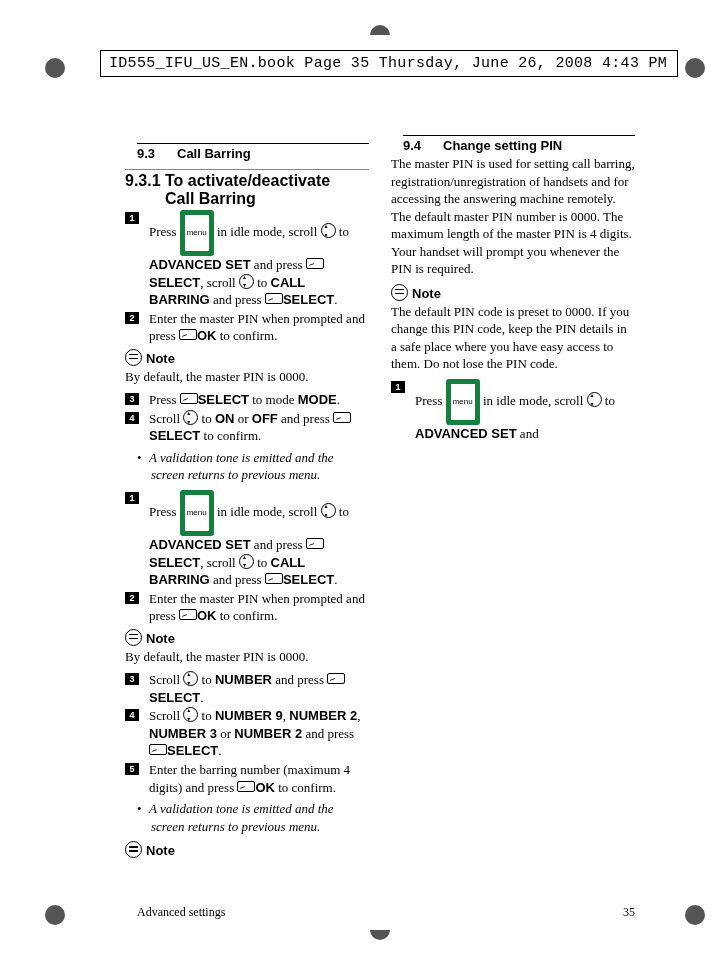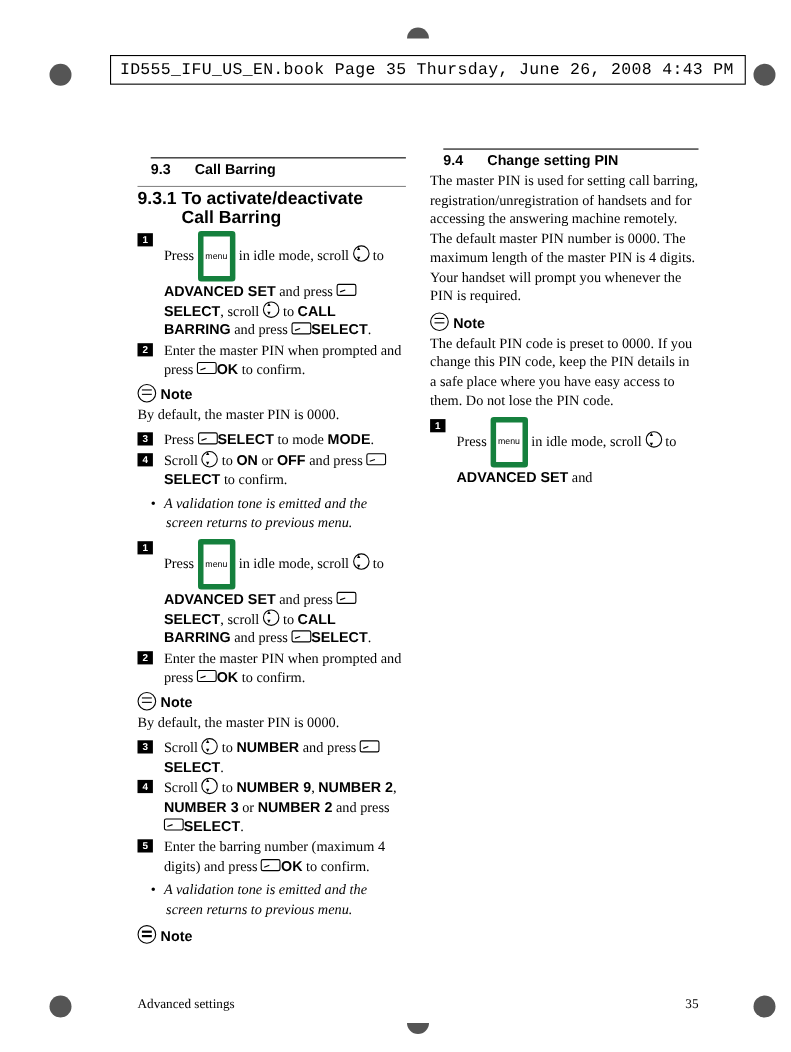--- a/index.html
+++ b/index.html
@@ -34,21 +34,21 @@
   b.ui{font-family:Arial,Helvetica,sans-serif;font-weight:bold}
   .noteicon{display:inline-block;width:15px;height:15px;border:1.5px solid #000;border-radius:50%;vertical-align:-3px;position:relative;margin-right:4px}
   .noteicon::before,.noteicon::after{content:"";position:absolute;background:#000;height:1.5px;left:3px;right:3px}
   .noteicon::before{top:4px}
   .noteicon::after{top:8px}
   .notehead{font-family:Arial,Helvetica,sans-serif;font-weight:bold;margin:4px 0 1px 0}
   .sub{margin:2px 0 6px 26px;line-height:1.35}
   .sub .bul{display:inline-block;width:12px;margin-left:-14px}
   em.it{font-style:italic}
   .footer{position:absolute;bottom:0;width:100%;font-size:12px}
-  .footer .l{position:absolute;left:0}
+  .footer .l{position:absolute;left:12px}
   .footer .r{position:absolute;right:0}
 </style>
 </head>
 <body>
 
 <div class="hdrline">ID555_IFU_US_EN.book  Page 35  Thursday, June 26, 2008  4:43 PM</div>
 <div class="regcircle lt"></div>
 <div class="regcircle lb"></div>
 <div class="regcircle rt"></div>
 <div class="regcircle rb"></div>

